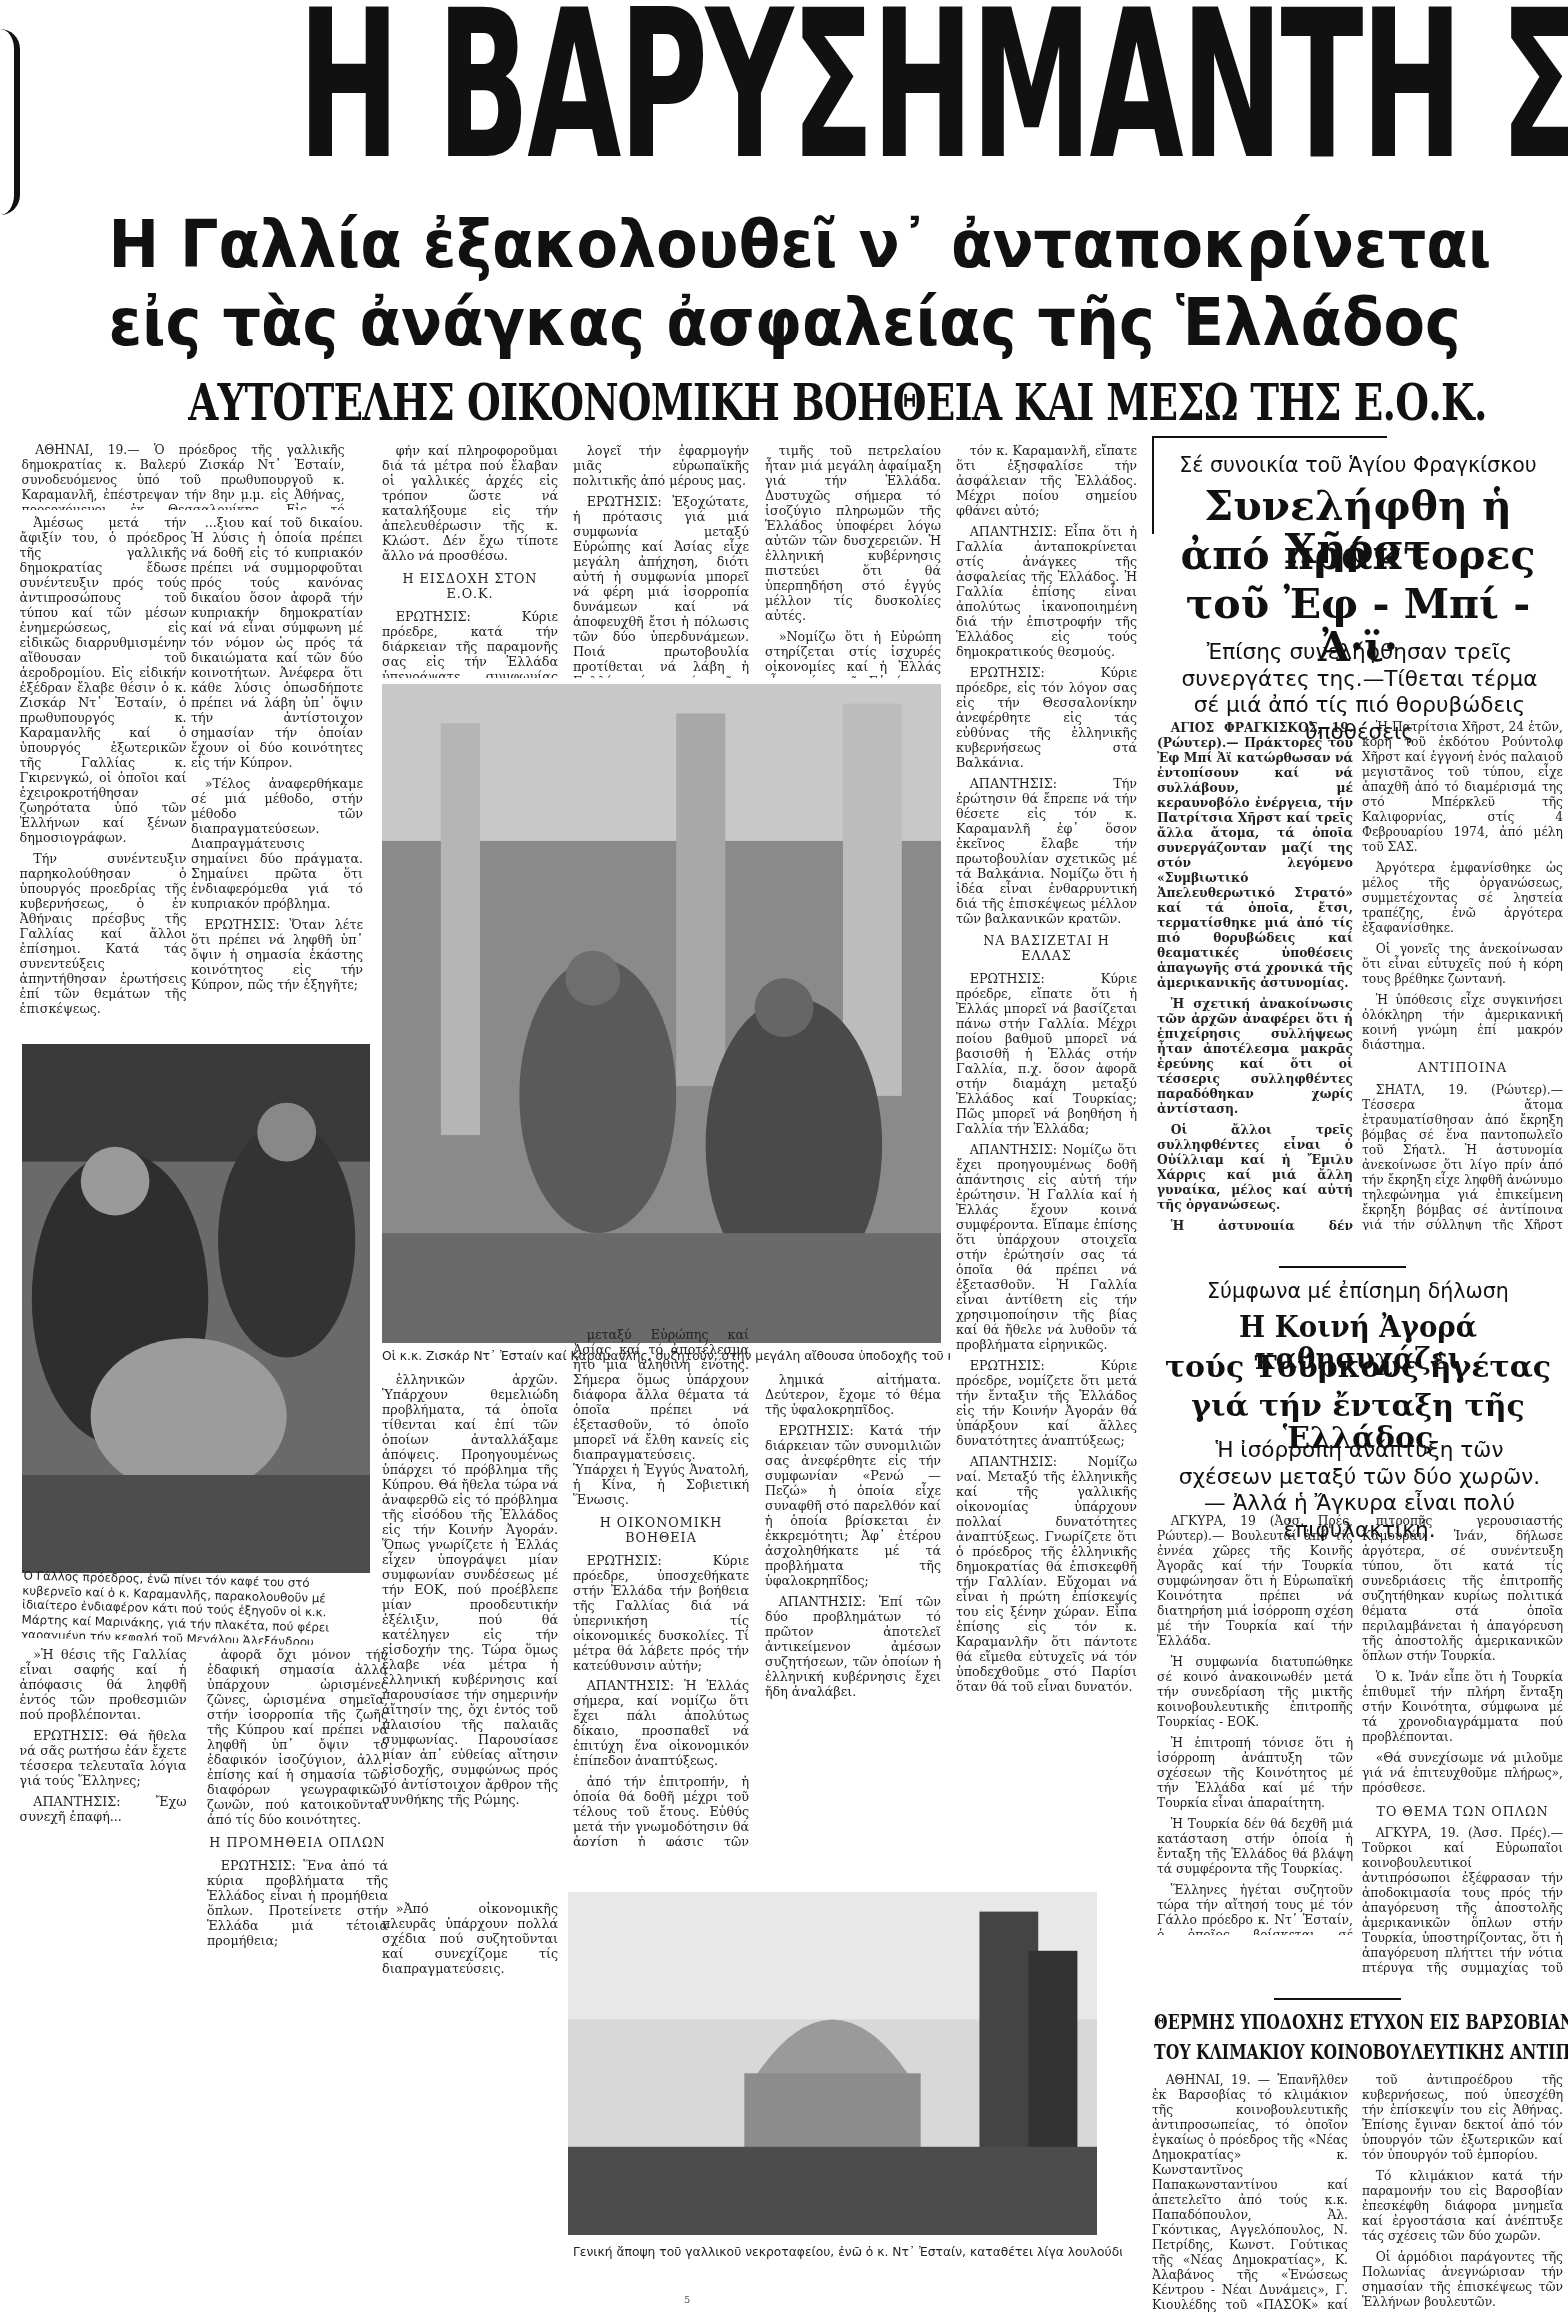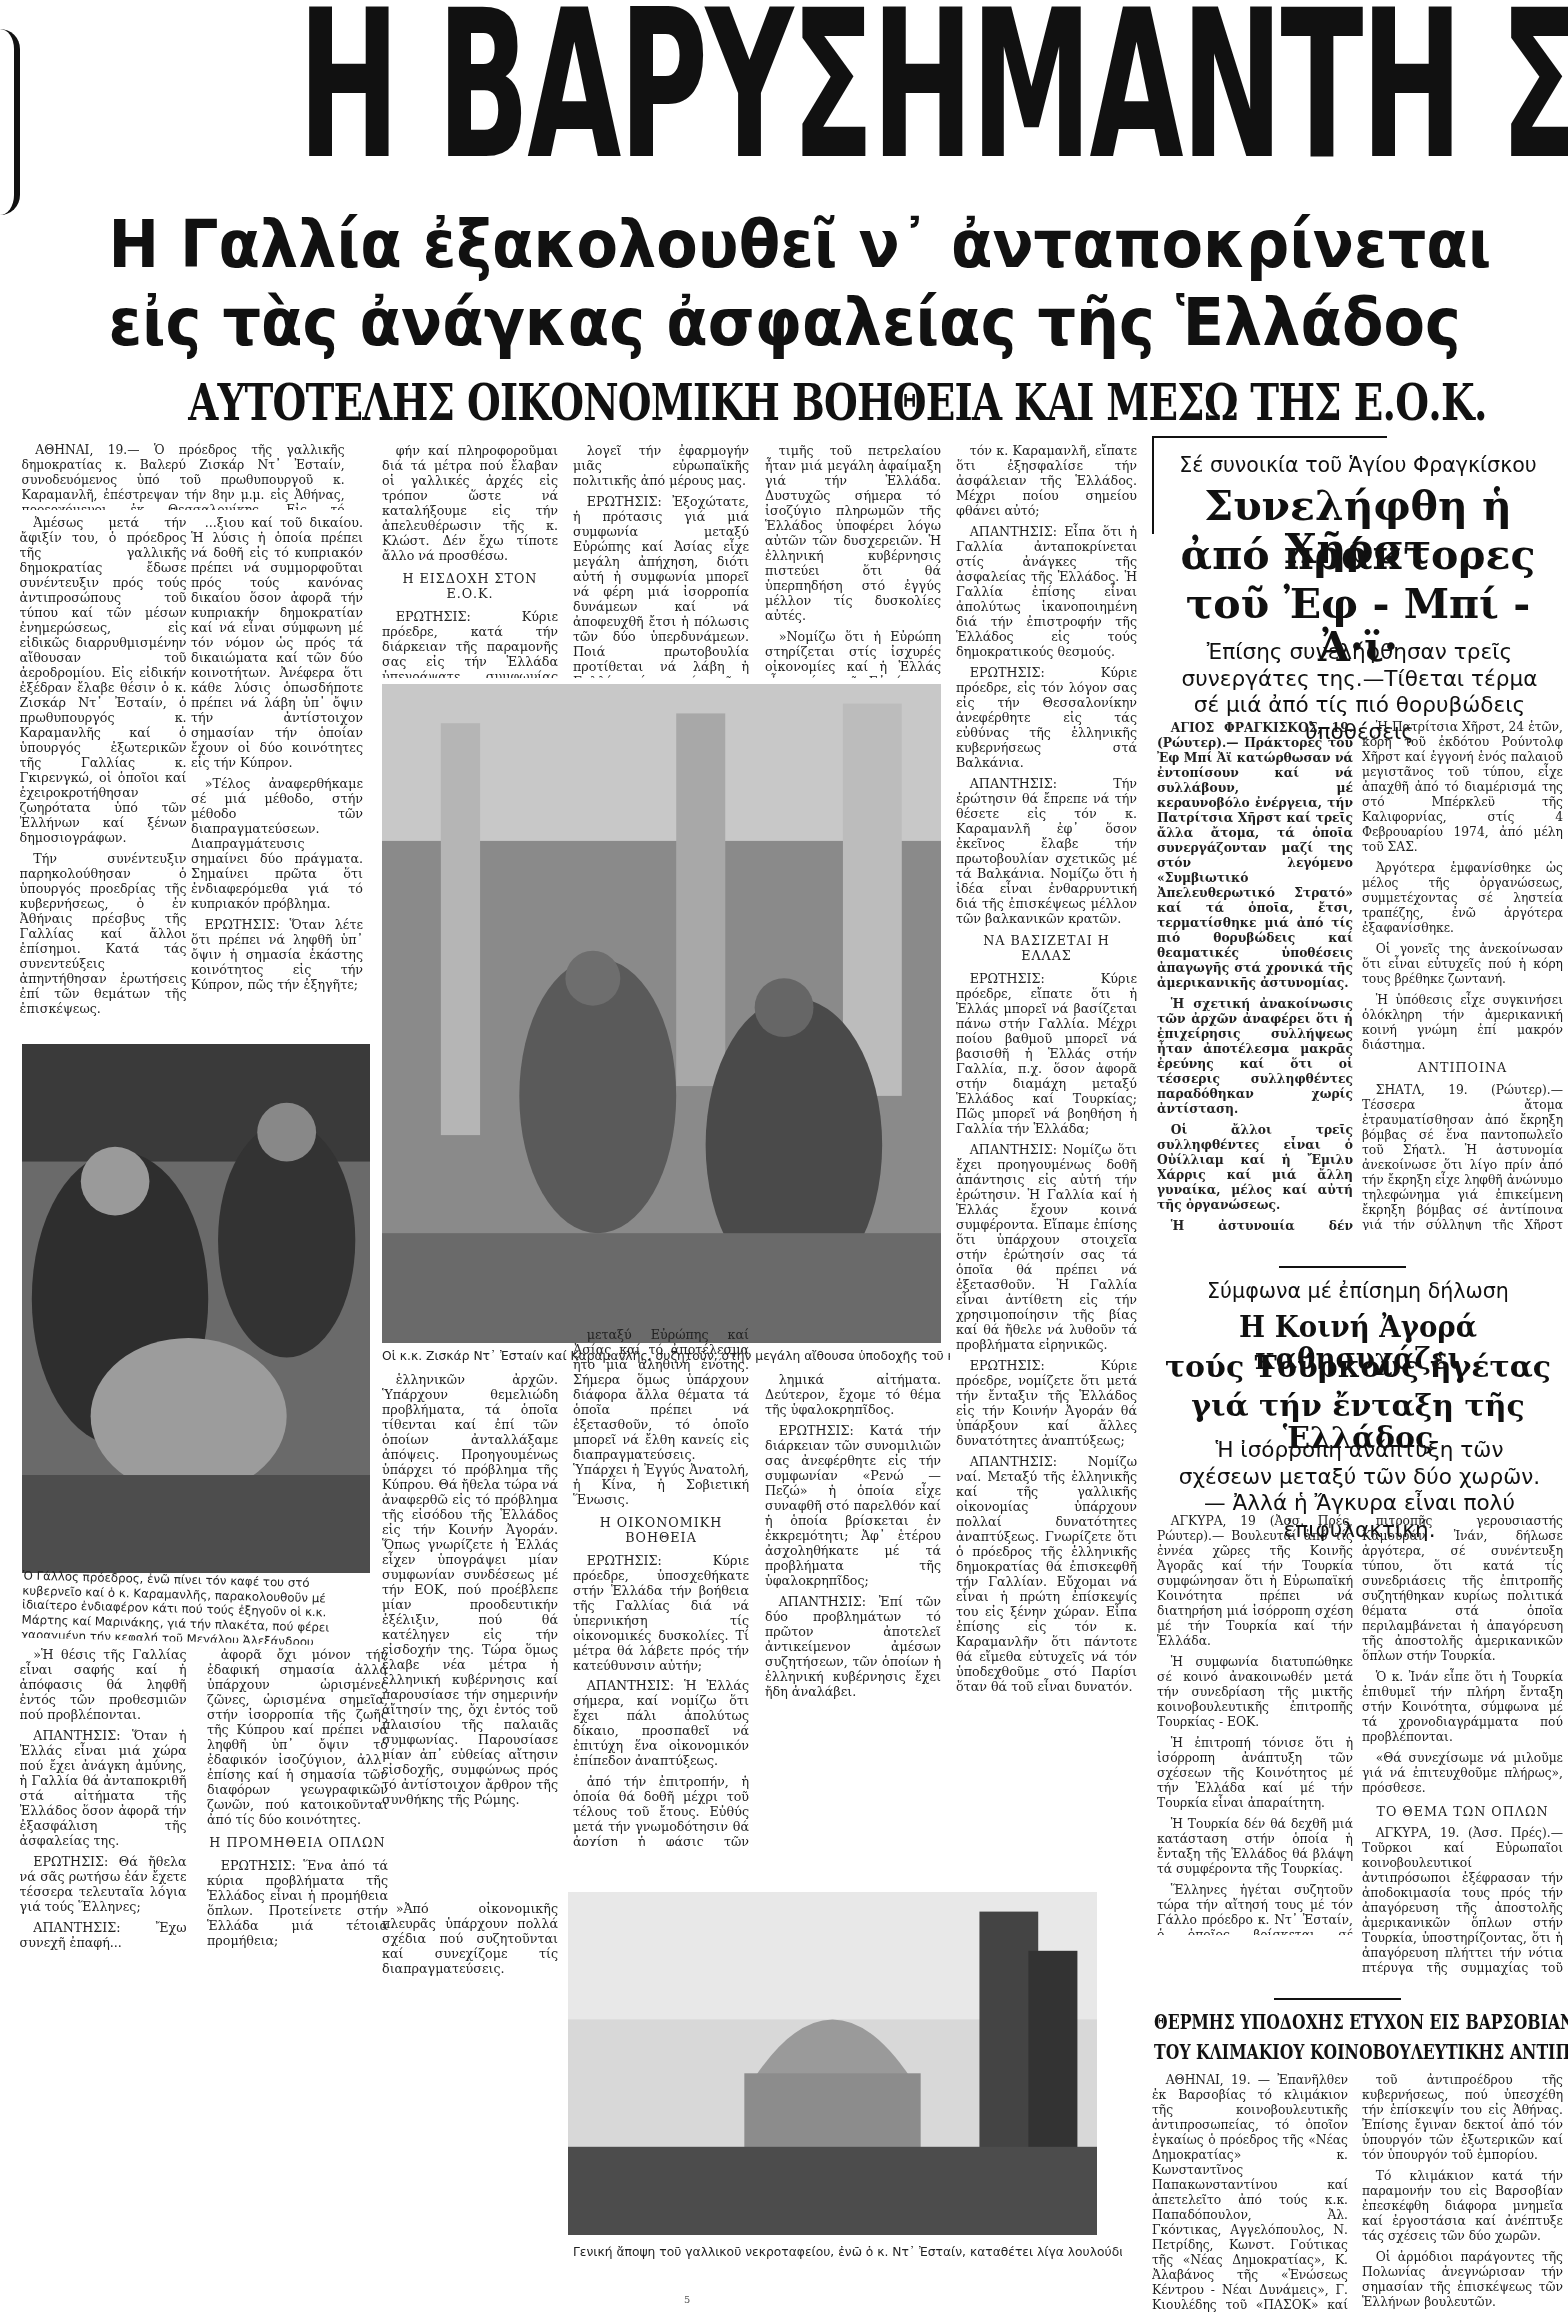--- a/index.html
+++ b/index.html
@@ -106,21 +106,20 @@
     <ellipse cx="270" cy="200" rx="70" ry="120" fill="#333"></ellipse>
     <circle cx="270" cy="90" r="30" fill="#888"></circle>
     <ellipse cx="170" cy="380" rx="100" ry="80" fill="#9c9c9c"></ellipse>
     <rect x="0" y="440" width="355" height="100" fill="#4d4d4d"></rect>
   </svg>
 </div>
 <div class="abs caption" style="left:21.6px; top:1573px; width:348px; height:69px; font-size:11.8px; transform:rotate(1.5deg);">Ὁ Γάλλος πρόεδρος, ἐνῶ πίνει τόν καφέ του στό κυβερνεῖο καί ὁ κ. Καραμανλῆς, παρακολουθοῦν μέ ἰδιαίτερο ἐνδιαφέρον κάτι πού τούς ἐξηγοῦν οἱ κ.κ. Μάρτης καί Μαρινάκης, γιά τήν πλακέτα, πού φέρει χαραγμένη τήν κεφαλή τοῦ Μεγάλου Ἀλεξάνδρου</div>
 
 <div class="abs col" style="left:19.6px; top:1647px; width:167px; height:627px;">
   <p>»Ἡ θέσις τῆς Γαλλίας εἶναι σαφής καί ἡ ἀπόφασις θά ληφθῆ ἐντός τῶν προθεσμιῶν πού προβλέπονται.</p>
-  <p>ΑΠΑΝΤΗΣΙΣ: Ὅταν ἡ Ἑλλάς εἶναι μιά χώρα πού ἔχει ἀνάγκη ἀμύνης, ἡ Γαλλία θά ἀνταποκριθῆ στά αἰτήματα τῆς Ἑλλάδος ὅσον ἀφορᾶ τήν ἐξασφάλιση τῆς ἀσφαλείας της.</p>
   <p>ΕΡΩΤΗΣΙΣ: Θά ἤθελα νά σᾶς ρωτήσω ἐάν ἔχετε τέσσερα τελευταῖα λόγια γιά τούς Ἕλληνες;</p>
   <p>ΑΠΑΝΤΗΣΙΣ: Ἔχω συνεχῆ ἐπαφή...</p>
 </div>
 <div class="abs col" style="left:191px; top:1647px; width:181px; height:627px;margin-left:16px;">
   <p>ἀφορᾶ ὄχι μόνον τήν ἐδαφική σημασία ἀλλά ὑπάρχουν ὡρισμένες ζῶνες, ὡρισμένα σημεῖα, στήν ἰσορροπία τῆς ζωῆς τῆς Κύπρου καί πρέπει νά ληφθῆ ὑπ᾽ ὄψιν τό ἐδαφικόν ἰσοζύγιον, ἀλλ᾽ ἐπίσης καί ἡ σημασία τῶν διαφόρων γεωγραφικῶν ζωνῶν, πού κατοικοῦνται ἀπό τίς δύο κοινότητες.</p>
   <h4>Η ΠΡΟΜΗΘΕΙΑ ΟΠΛΩΝ</h4>
   <p>ΕΡΩΤΗΣΙΣ: Ἕνα ἀπό τά κύρια προβλήματα τῆς Ἑλλάδος εἶναι ἡ προμήθεια ὅπλων. Προτείνετε στήν Ἑλλάδα μιά τέτοια προμήθεια;</p>
 </div>
 
 <div class="abs col" style="left:382px; top:1372px; width:176px; height:519px;">

